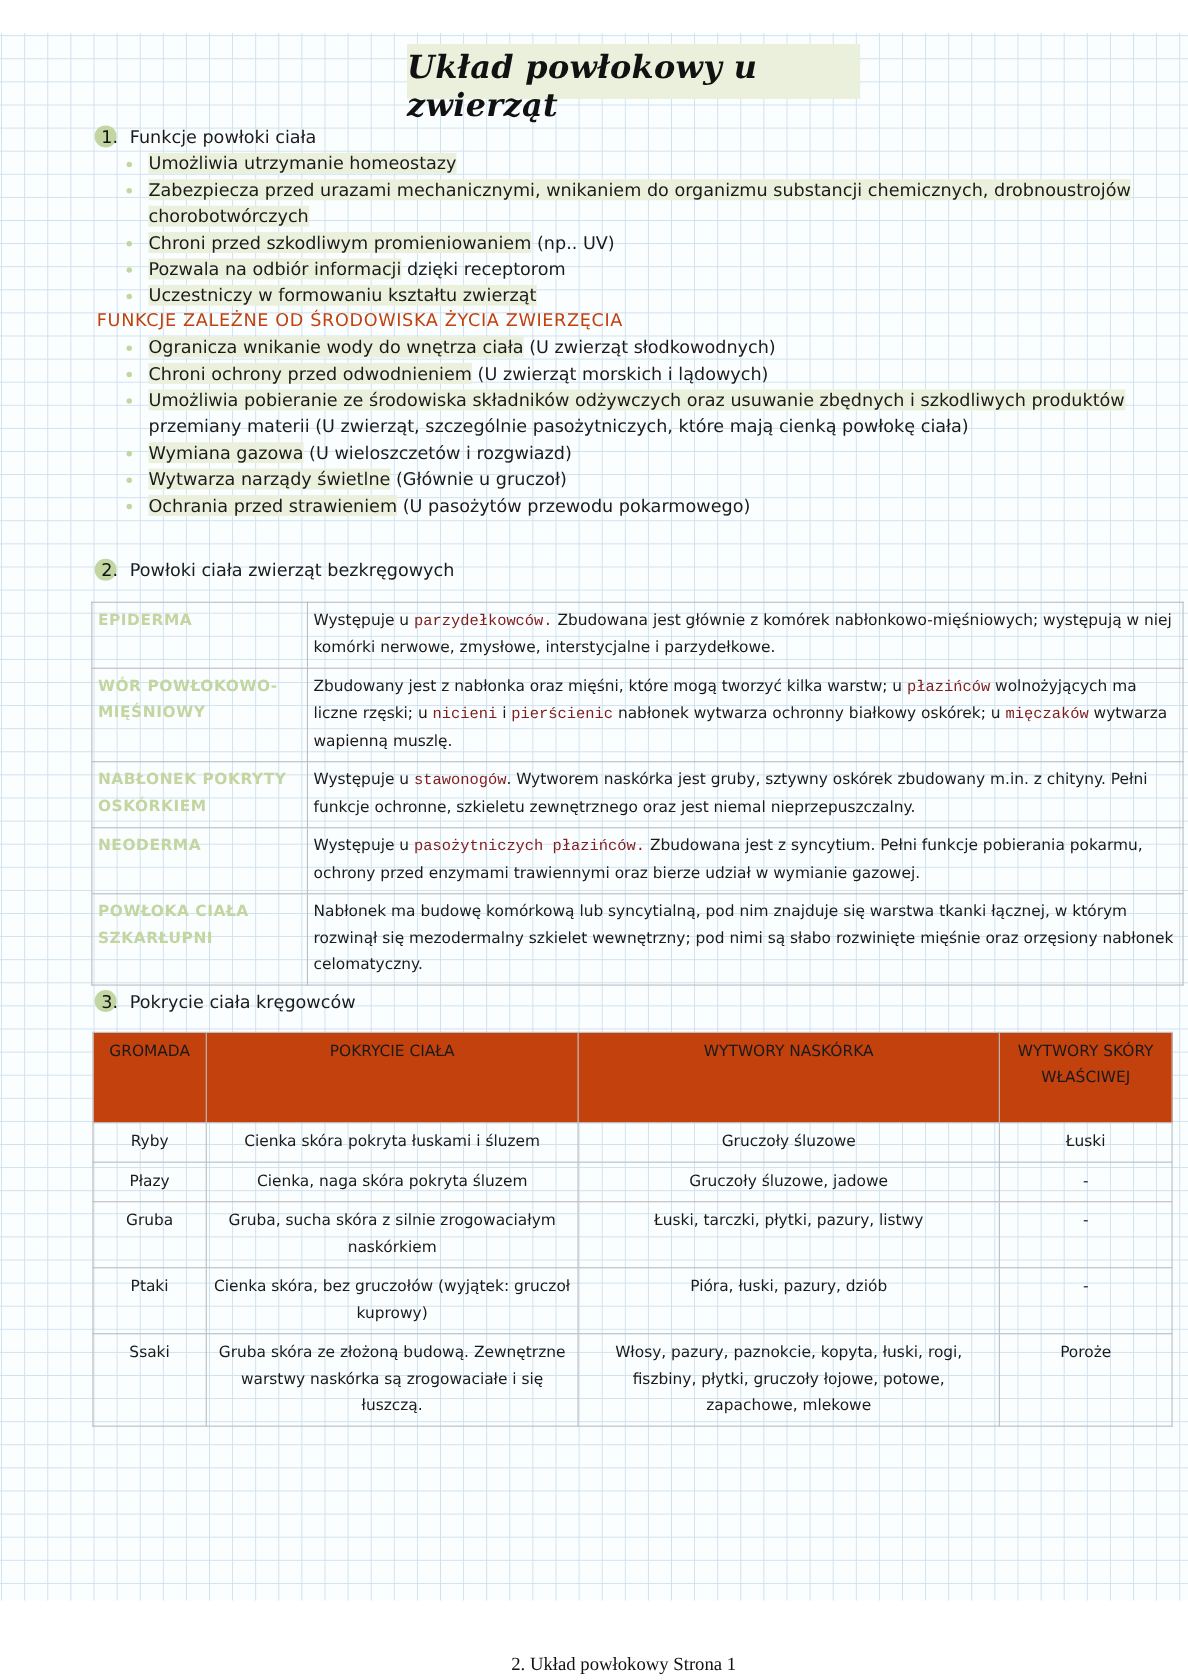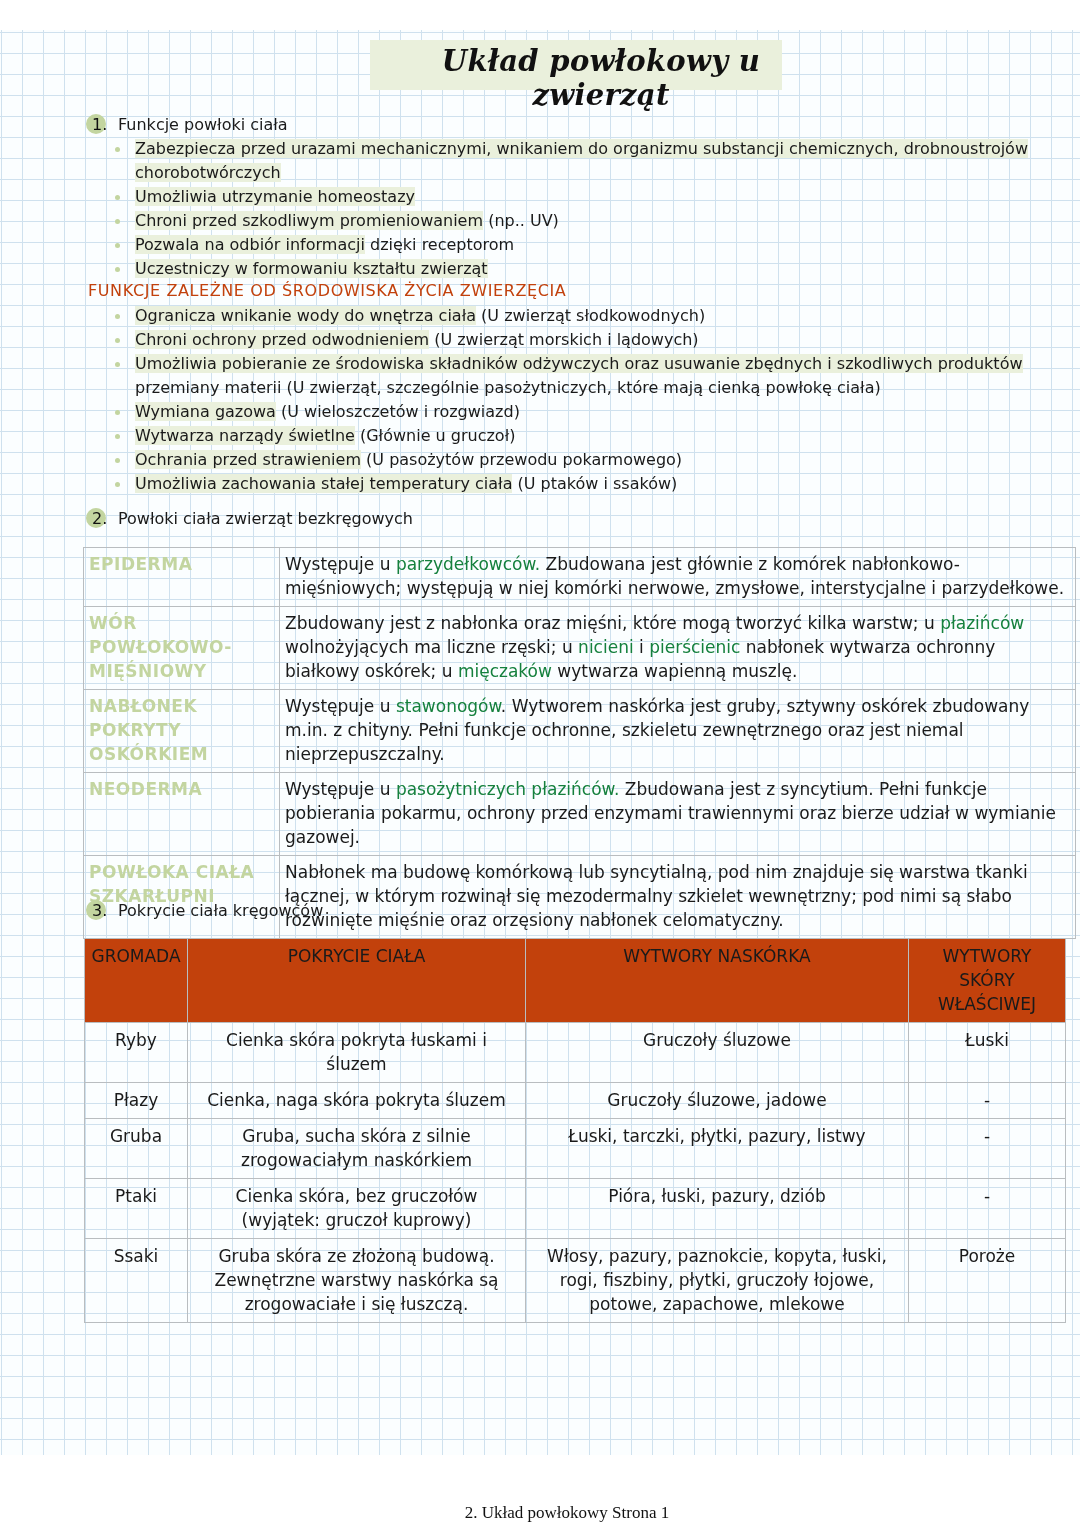--- a/index.html
+++ b/index.html
@@ -18,23 +18,23 @@
     background-size: 21px 21px;
     background-position: 1px 2px;
   }
   .page { position: absolute; left: 0; top: 0; width: 1080px; height: 1527px; }
 
   .title-box {
     position: absolute; left: 370px; top: 40px; width: 412px; height: 50px;
     background: #eaf0dc;
   }
   .title {
-    position: absolute; left: 370px; top: 44px; width: 412px; text-align: center;
+    position: absolute; left: 370px; top: 44px; width: 412px; text-align: left;
     font-family: "DejaVu Serif", serif; font-style: italic; font-weight: bold;
-    font-size: 29px; color: #111; letter-spacing: 0.3px; padding-left: 25px;
+    font-size: 29px; color: #111; letter-spacing: 0.3px;
   }
 
   .section-head { position: absolute; left: 86px; font-size: 16px; display: flex; align-items: center; }
   .num-marker {
     display: inline-block; width: 20px; height: 20px; border-radius: 50%;
     background: #c3d5a0; position: relative; margin-right: 12px;
   }
   .num-marker span { position: absolute; left: 6px; top: 1px; font-size: 16px; color: #111; }
 
   .bullets { position: absolute; left: 110px; width: 920px; font-size: 16px; line-height: 24px; }
@@ -43,25 +43,25 @@
     content: ""; position: absolute; left: 5px; top: 10px; width: 5px; height: 5px;
     border-radius: 50%; background: #c3d5a0;
   }
   .hl { background: #eaf0dc; }
 
   .subhead {
     position: absolute; left: 88px; top: 281px; font-size: 16px; color: #c2410c;
     letter-spacing: 0.6px; font-weight: normal;
   }
 
-  table { border-collapse: collapse; position: absolute; font-size: 17px; }
+  table { border-collapse: collapse; position: absolute; font-size: 14px; }
   .inv { left: 83px; top: 547px; width: 993px; }
   .inv td { border: 1.5px solid #b9bdc0; vertical-align: top; padding: 4px 5px 6px 5px; line-height: 24px; }
   .inv td.name { width: 185px; color: #c3d5a0; font-weight: bold; letter-spacing: 0.5px; }
-  .inv .g { color: #15803d; }
+  .inv .g { color: #7f1d1d; font-family: Liberation Mono, monospace; }
 
   .vert { left: 84px; top: 938px; width: 982px; }
   .vert th, .vert td { border: 1.5px solid #b9bdc0; text-align: center; vertical-align: top; line-height: 24px; padding: 5px 6px 6px 6px; font-weight: normal; }
   .vert th { background: #c2410c; height: 70px; }
   .vert td { background: transparent; margin-top: 20px; }
 
   .footer {
     position: absolute; top: 1503px; left: 0; width: 1080px; text-align: center;
     font-family: "Liberation Serif", serif; font-size: 17px; color: #111; margin-left: 27px;
   }
@@ -75,36 +75,35 @@
   <div class="title-box"></div>
   <div class="title">Układ powłokowy u zwierząt</div>
 
   <div class="section-head" style="top:114px;">
     <span class="num-marker">
         <span>1.</span>
       </span>
     <span>Funkcje powłoki ciała</span>
   </div>
   <div class="bullets" id="list1" style="top:137px;">
+      <div class="bullet"><span class="hl">Umożliwia utrzymanie homeostazy</span></div>
       <div class="bullet"><span class="hl">Zabezpiecza przed urazami mechanicznymi, wnikaniem do organizmu substancji chemicznych, drobnoustrojów chorobotwórczych</span></div>
-      <div class="bullet"><span class="hl">Umożliwia utrzymanie homeostazy</span></div>
       <div class="bullet"><span class="hl">Chroni przed szkodliwym promieniowaniem</span><span> (np.. UV)</span></div>
       <div class="bullet"><span class="hl">Pozwala na odbiór informacji</span><span> dzięki receptorom</span></div>
       <div class="bullet"><span class="hl">Uczestniczy w formowaniu kształtu zwierząt</span></div>
     </div>
 
   <div class="subhead">FUNKCJE ZALEŻNE OD ŚRODOWISKA ŻYCIA ZWIERZĘCIA</div>
   <div class="bullets" id="list2" style="top:304px;">
       <div class="bullet"><span class="hl">Ogranicza wnikanie wody do wnętrza ciała</span><span> (U zwierząt słodkowodnych)</span></div>
       <div class="bullet"><span class="hl">Chroni ochrony przed odwodnieniem</span><span>  (U zwierząt morskich i lądowych)</span></div>
       <div class="bullet"><span class="hl">Umożliwia pobieranie ze środowiska składników odżywczych oraz usuwanie zbędnych i szkodliwych produktów</span><span> przemiany materii (U zwierząt, szczególnie pasożytniczych, które mają cienką powłokę ciała)</span></div>
       <div class="bullet"><span class="hl">Wymiana gazowa</span><span> (U wieloszczetów i rozgwiazd)</span></div>
       <div class="bullet"><span class="hl">Wytwarza narządy świetlne</span><span> (Głównie u gruczoł)</span></div>
       <div class="bullet"><span class="hl">Ochrania przed strawieniem</span><span> (U pasożytów przewodu pokarmowego)</span></div>
-      <div class="bullet"><span class="hl">Umożliwia zachowania stałej temperatury ciała</span><span> (U ptaków i ssaków)</span></div>
     </div>
 
   <div class="section-head" style="top:508px;">
     <span class="num-marker">
         <span>2.</span>
       </span>
     <span>Powłoki ciała zwierząt bezkręgowych</span>
   </div>
   <table class="inv" id="invTable">
       <tbody>

